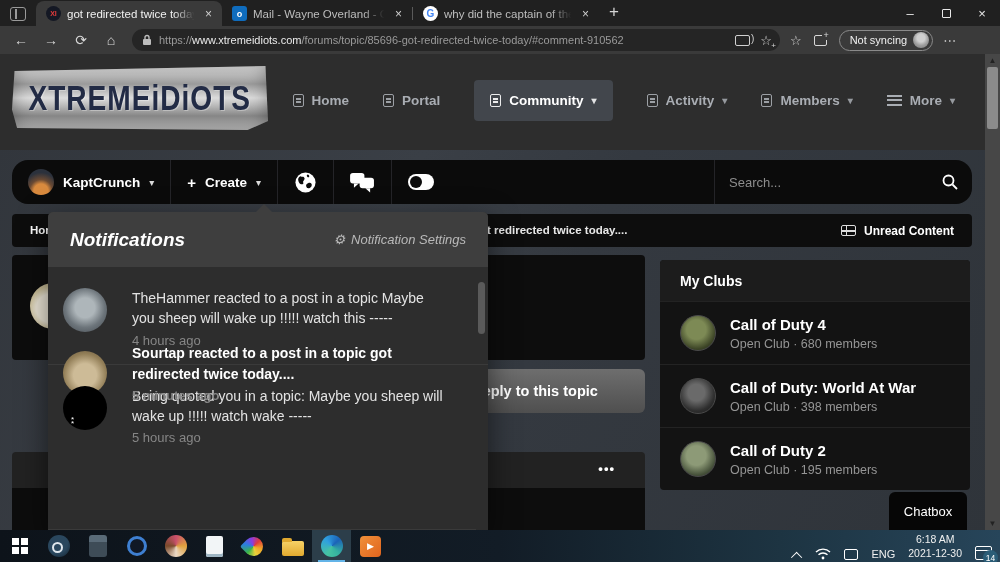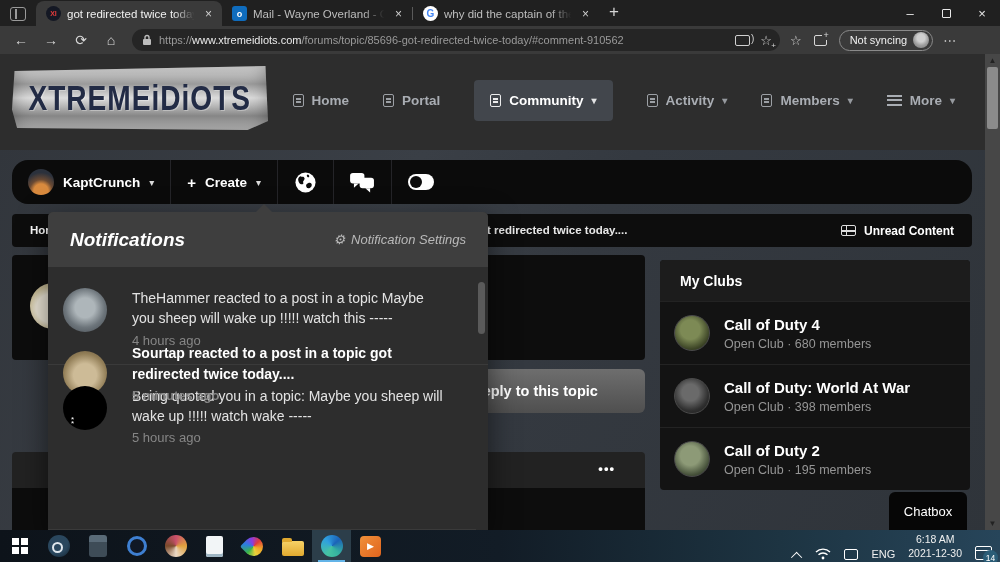--- a/index.html
+++ b/index.html
@@ -85,21 +85,21 @@
     background:linear-gradient(180deg,#6e6e6e,#4f4f4f); color:#fff; font-weight:600; font-size:14.5px;
     display:flex; align-items:center; justify-content:center; border:none; }
   .postbar { position:absolute; top:398px; left:12px; width:633px; height:36px; background:#222222; border-radius:4px 4px 0 0; }
   .postbar .more { position:absolute; right:30px; top:9px; color:#fff; font-size:13px; letter-spacing:1px; font-weight:700; }
   .postghost { position:absolute; top:434px; left:12px; width:633px; height:42px; background:#0d0d0d; }
   .stub-btn { position:absolute; top:400px; left:30px; width:26px; height:32px; background:#4e4e4e; border-radius:4px; }
 
   
   .clubs { position:absolute; top:206px; left:660px; width:310px; height:230px; background:#131313; border-radius:4px; overflow:hidden; }
   .clubs-h { height:41px; background:#1c1c1c; display:flex; align-items:center; padding:0 20px; color:#fff; font-weight:700; font-size:14px; }
-  .club { height:63px; display:flex; align-items:center; gap:14px; padding:0 14px; border-top:1px solid #232323; }
+  .club { height:63px; display:flex; align-items:center; gap:14px; padding:0 20px; border-top:1px solid #232323; }
   .club-av { width:36px; height:36px; border-radius:50%; flex:0 0 auto; border:1px solid #4a4a4a; }
   .club-av.c4 { background:radial-gradient(circle at 45% 40%, #7d8a55 0 35%, #3c4426 70%, #20241a); }
   .club-av.waw { background:radial-gradient(circle at 45% 40%, #6a6a6a 0 30%, #2f2f2f 65%, #141414); }
   .club-av.c2 { background:radial-gradient(circle at 45% 40%, #8d9a77 0 35%, #46513a 70%, #20251c); }
   .club-name { color:#fff; font-weight:700; font-size:15px; line-height:1.35; }
   .club-meta { color:#959595; font-size:12.5px; margin-top:2px; }
 
   .chatbox { position:absolute; top:438px; left:889px; width:78px; height:38px; background:#060606; border-radius:6px 6px 0 0; color:#fff; font-size:13px; display:flex; align-items:center; justify-content:center; }
 
   
@@ -271,20 +271,27 @@
         <svg width="25" height="21" viewBox="0 0 26 22">
             <rect x="0" y="1" width="15" height="11" rx="3" fill="#fff"></rect>
             <path d="M4 12v4.5L9 12z" fill="#fff"></path>
             <rect x="10" y="6" width="15" height="11" rx="3" fill="#fff"></rect>
             <path d="M21 17v4.5L16 17z" fill="#fff"></path>
           </svg>
       </div>
       <div class="ub-sec noborder">
         <span class="toggle-ic"></span>
       </div>
+      <div class="searchbox">
+        <input type="text" placeholder="Search..." style="">
+        <svg width="16" height="16" viewBox="0 0 16 16">
+            <circle cx="6.5" cy="6.5" r="5" fill="none" stroke="#fff" stroke-width="1.8"></circle>
+            <line x1="10.5" y1="10.5" x2="15" y2="15" stroke="#fff" stroke-width="1.8"></line>
+          </svg>
+      </div>
     </div>
 
     <div class="crumbbar">
       <span class="crumb-home">Home</span>
       <span class="crumb-topic">got redirected twice today....</span>
       <span class="unread">
         <span class="grid-ic"></span>
         <span>Unread Content</span>
       </span>
     </div>

